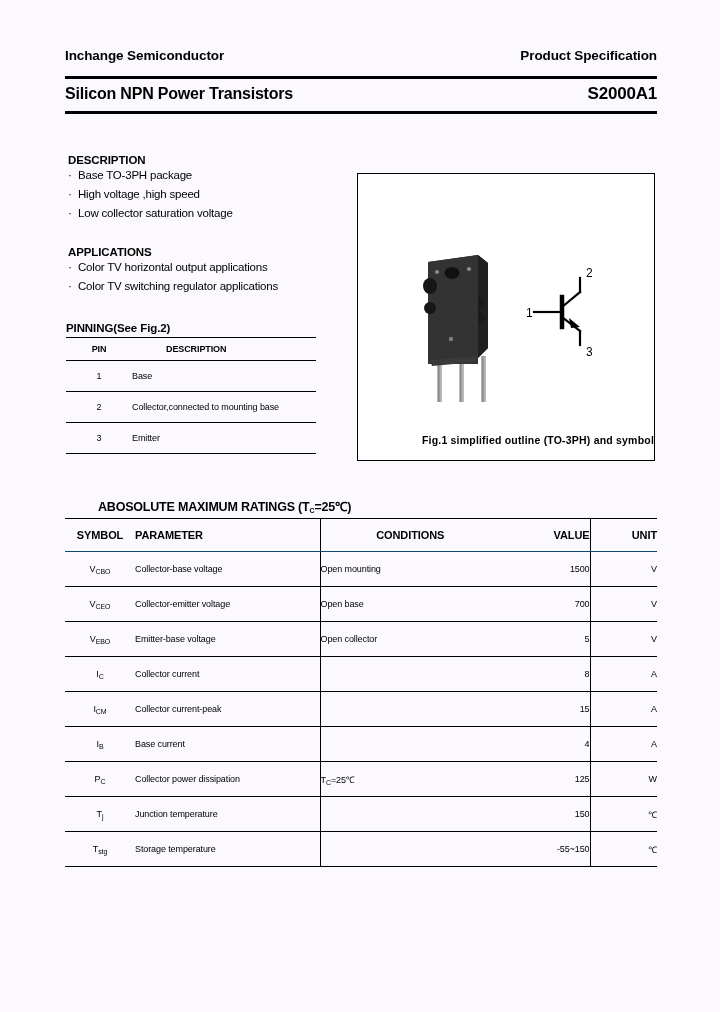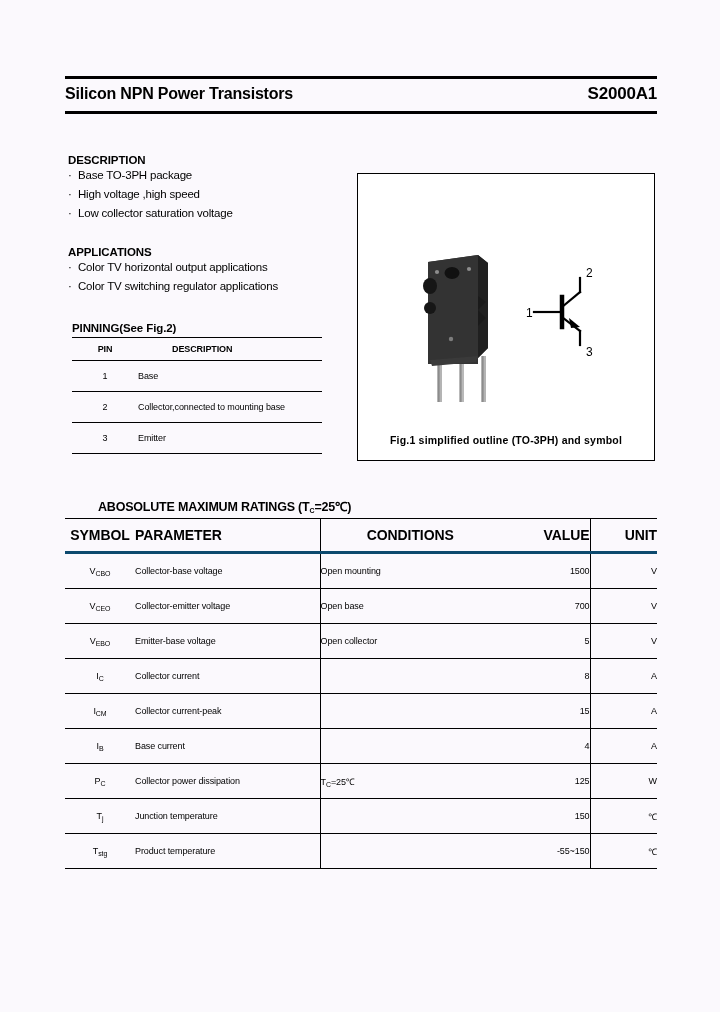--- a/index.html
+++ b/index.html
@@ -87,21 +87,21 @@
   }
   .bullets li .bdot {
     position: absolute;
     left: 0; top: 0;
   }
 
   #desc-block { position: absolute; left: 68px; top: 154px; width: 260px; }
   #app-block  { position: absolute; left: 68px; top: 246px; width: 270px; }
 
   
-  #pin-block { position: absolute; left: 72px; top: 322px; width: 250px; }
+  #pin-block { position: absolute; left: 66px; top: 322px; width: 250px; }
   #pin-block .pin-title {
     font-size: 11.5px;
     font-weight: bold;
     padding-bottom: 3px;
     letter-spacing: -0.1px;
   }
   table.pin {
     border-collapse: collapse;
     width: 250px;
     table-layout: fixed;
@@ -138,21 +138,21 @@
     left: 357px; top: 173px;
     width: 298px; height: 288px;
     border: 1.5px solid #000;
     background: #fff;
     box-sizing: border-box;
   }
   #fig-caption {
     position: absolute;
     left: 0; bottom: 14px;
     width: 100%;
-    text-align: center;
+    text-align: right;
     font-size: 10.5px;
     font-weight: bold;
     letter-spacing: 0.2px;
   }
   #pkg-art { position: absolute; left: 58px; top: 78px; }
   #sym-art { position: absolute; left: 168px; top: 92px; }
 
   
   #ratings-title {
     position: absolute;
@@ -171,24 +171,24 @@
     width: 592px;
     table-layout: fixed;
   }
   table.rat th, table.rat td {
     font-size: 9px;
     padding: 0;
     letter-spacing: -0.1px;
   }
   table.rat thead th {
     border-top: 1.8px solid #000;
-    border-bottom: 3px solid #0c4a6e;
+    border-bottom: 1px solid #0c4a6e;
     height: 32px;
     font-weight: bold;
-    font-size: 14px;
+    font-size: 11px;
     vertical-align: middle;
     margin-top: 32px;
   }
   table.rat tbody td {
     border-bottom: 1px solid #000;
     height: 34px;
     vertical-align: middle;
     font-weight: normal;
   }
   table.rat tbody tr:last-child td { border-bottom: 1.8px solid #000; }
@@ -207,20 +207,24 @@
   td.unit, th.unit { text-align: right; }
 
   sub { font-size: 7px; vertical-align: baseline; position: relative; top: 2px; }
   .deg { font-size: 8.5px; }
 </style>
 </head>
 <body>
 
 <div class="page">
 
+  <div class="hdr-row">
+    <div class="hdr-left">Inchange Semiconductor</div>
+    <div class="hdr-right">Product Specification</div>
+  </div>
   <div class="rule-thick rule-top"></div>
 
   <div class="title-row">
     <div class="title-left">Silicon NPN Power Transistors</div>
     <div class="title-right">S2000A1</div>
   </div>
   <div class="rule-thick rule-bot"></div>
 
   <div id="desc-block">
     <div class="sec-head">DESCRIPTION</div>
@@ -394,21 +398,21 @@
         </tr>
         <tr>
           <td class="sym"><span>T</span><sub>j</sub></td>
           <td class="par">Junction temperature</td>
           <td class="cond vline"></td>
           <td class="val">150</td>
           <td class="unit vline deg">℃</td>
         </tr>
         <tr>
           <td class="sym"><span>T</span><sub>stg</sub></td>
-          <td class="par">Product temperature</td>
+          <td class="par">Storage temperature</td>
           <td class="cond vline"></td>
           <td class="val">-55~150</td>
           <td class="unit vline deg">℃</td>
         </tr>
       </tbody>
     </table>
   </div>
 
 </div>
 

